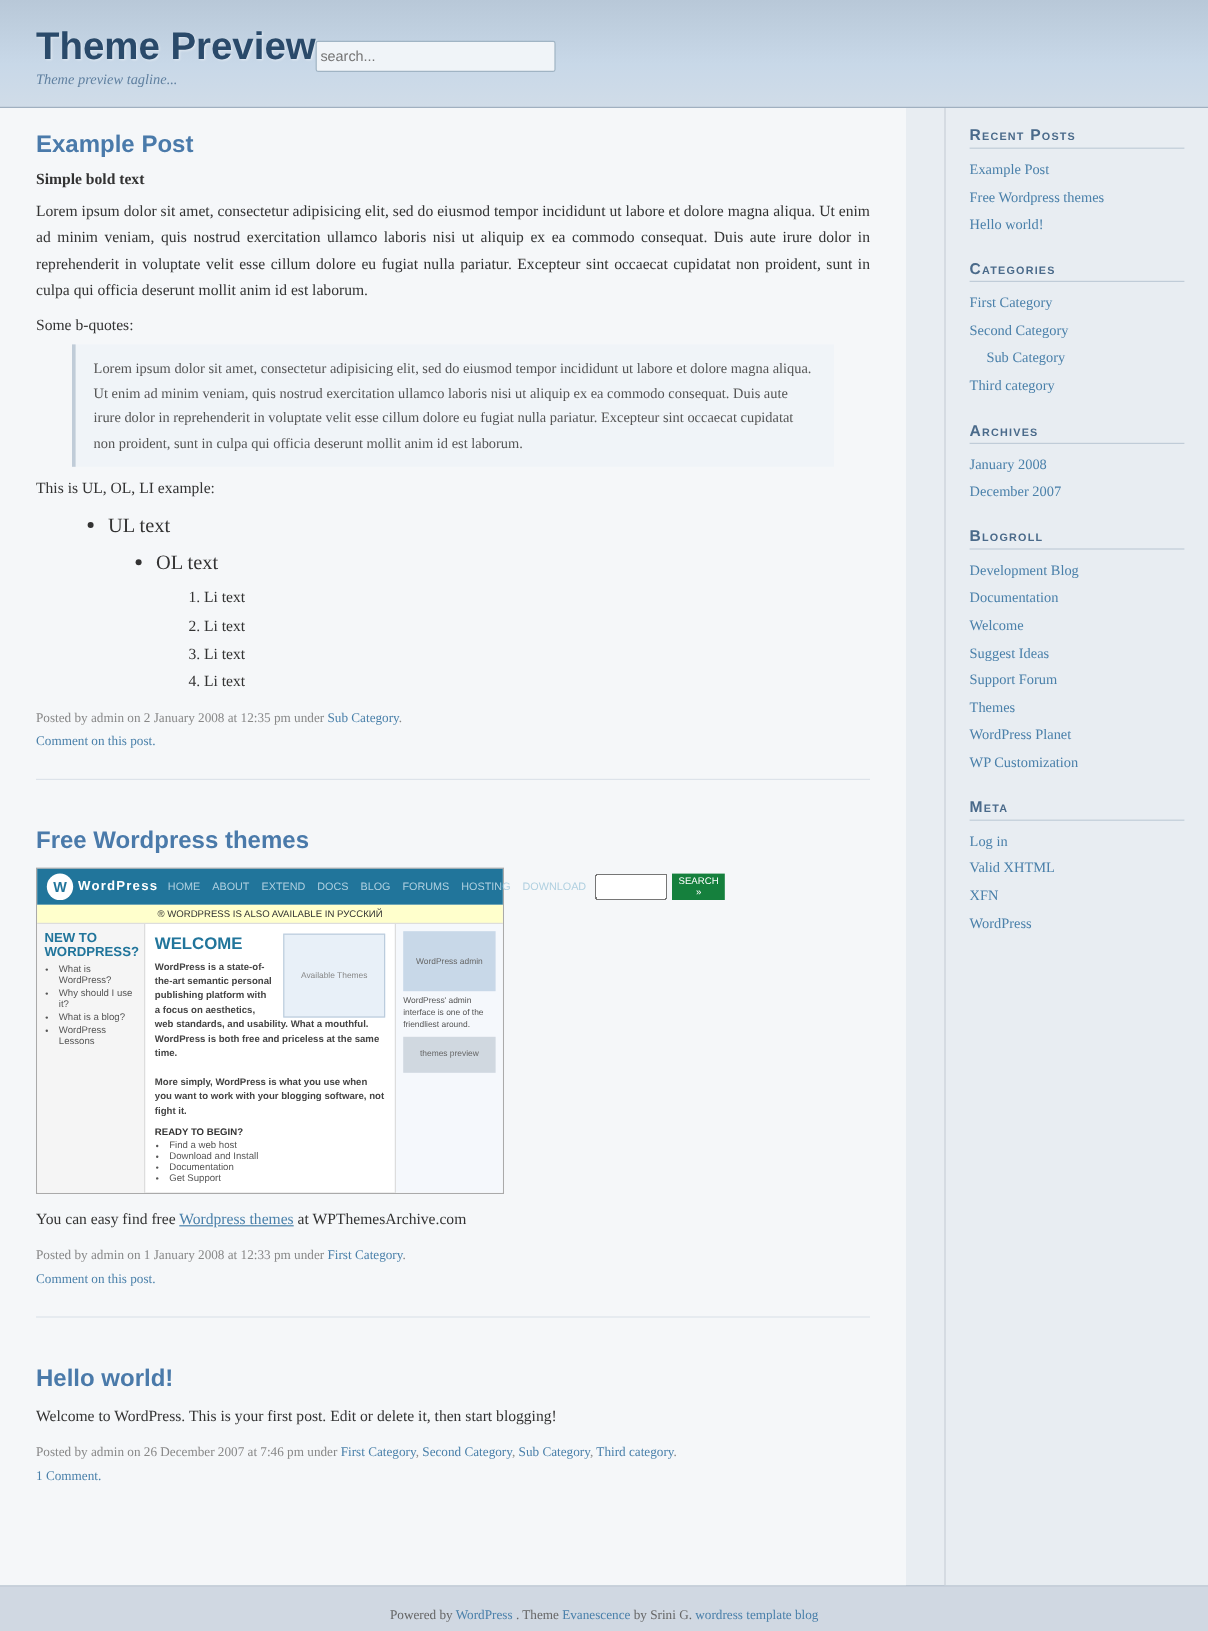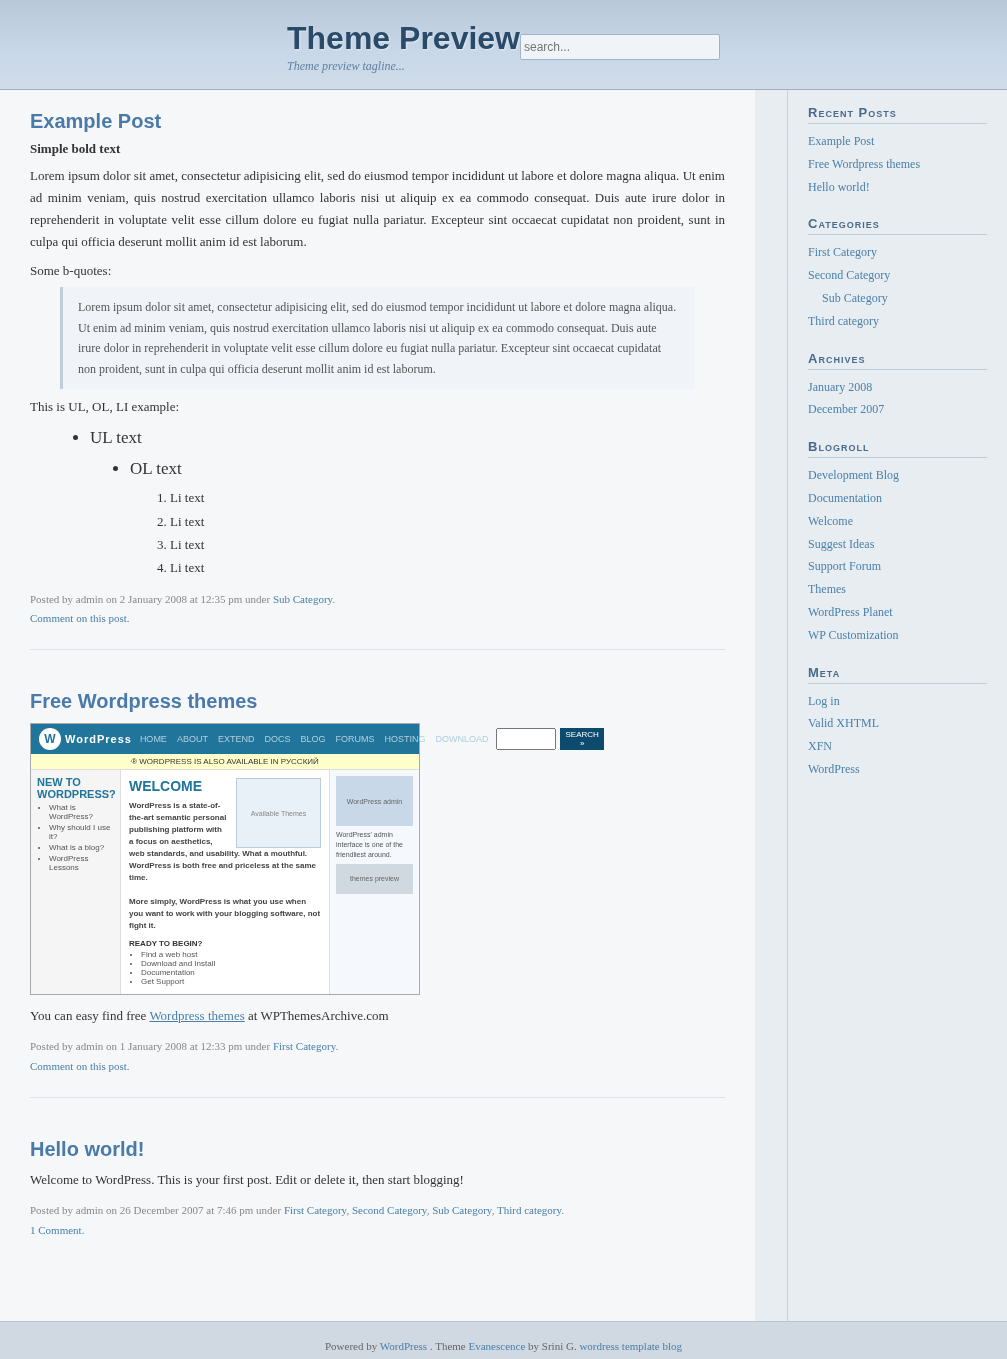--- a/index.html
+++ b/index.html
@@ -5,21 +5,21 @@
     * { margin: 0; padding: 0; box-sizing: border-box; }
     body { font-family: Georgia, serif; font-size: 13px; color: #333; background: #d0d8e0; min-width: 1007px; }
 
     
     #header {
       background: linear-gradient(180deg, #b8c8d8 0%, #c8d8e8 60%, #d0dce8 100%);
       border-bottom: 1px solid #a0b0c0;
       padding: 18px 30px 14px 30px;
       display: flex;
       align-items: center;
-      justify-content: center;
+      justify-content: flex-start;
       min-height: 90px;
     }
     #header-title {
       color: #2a4a6a;
       font-size: 32px;
       font-weight: bold;
       font-family: Arial, sans-serif;
       text-shadow: 1px 1px 2px rgba(255,255,255,0.5);
     }
     #header-tagline {
@@ -95,21 +95,21 @@
       align-items: center;
       padding: 4px 8px;
       gap: 8px;
     }
     .wp-logo { display: flex; align-items: center; gap: 4px; }
     .wp-logo-text { color: #fff; font-size: 11px; font-weight: bold; letter-spacing: 1px; }
     .wp-nav { display: flex; gap: 10px; flex: 1; }
     .wp-nav-item { color: #b0d0e0; font-size: 9px; cursor: pointer; }
     .wp-screenshot-search { display: flex; gap: 4px; }
     .wp-screenshot-search input { font-size: 8px; padding: 2px 4px; width: 60px; }
-    .wp-screenshot-search button { font-size: 8px; padding: 2px 5px; background: #0c4a6e; color: #fff; border: none; cursor: pointer; }
+    .wp-screenshot-search button { font-size: 8px; padding: 2px 5px; background: #15803d; color: #fff; border: none; cursor: pointer; }
     .wp-avail-banner { background: #ffc; font-size: 8px; padding: 3px 8px; color: #333; text-align: center; border-bottom: 1px solid #ddd; }
     .wp-body { display: flex; min-height: 160px; }
     .wp-sidebar-left { width: 90px; background: #f5f5f5; padding: 6px; border-right: 1px solid #ddd; font-size: 8px; color: #555; }
     .wp-sidebar-left h4 { font-size: 11px; color: #21759b; margin-bottom: 3px; }
     .wp-sidebar-left ul { list-style: disc; padding-left: 12px; }
     .wp-sidebar-left li { margin-bottom: 2px; }
     .wp-main-body { flex: 1; padding: 8px; }
     .wp-welcome { font-size: 14px; font-weight: bold; color: #21759b; margin-bottom: 6px; }
     .wp-main-text { font-size: 8px; line-height: 1.5; color: #444; font-weight: bold; }
 

